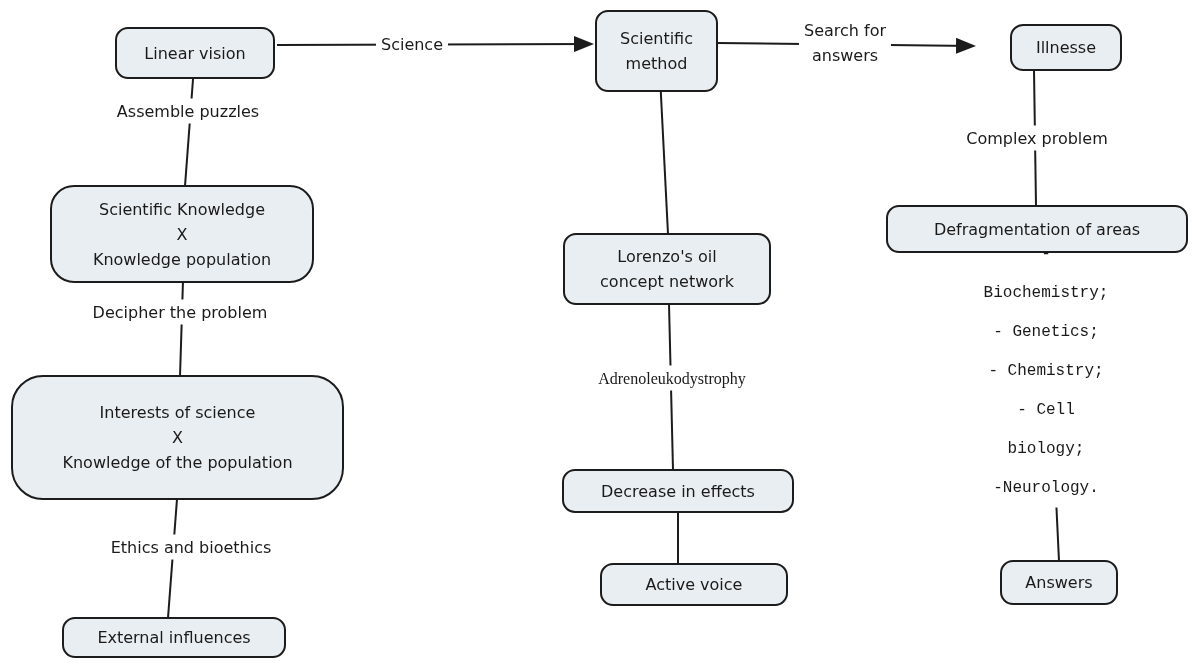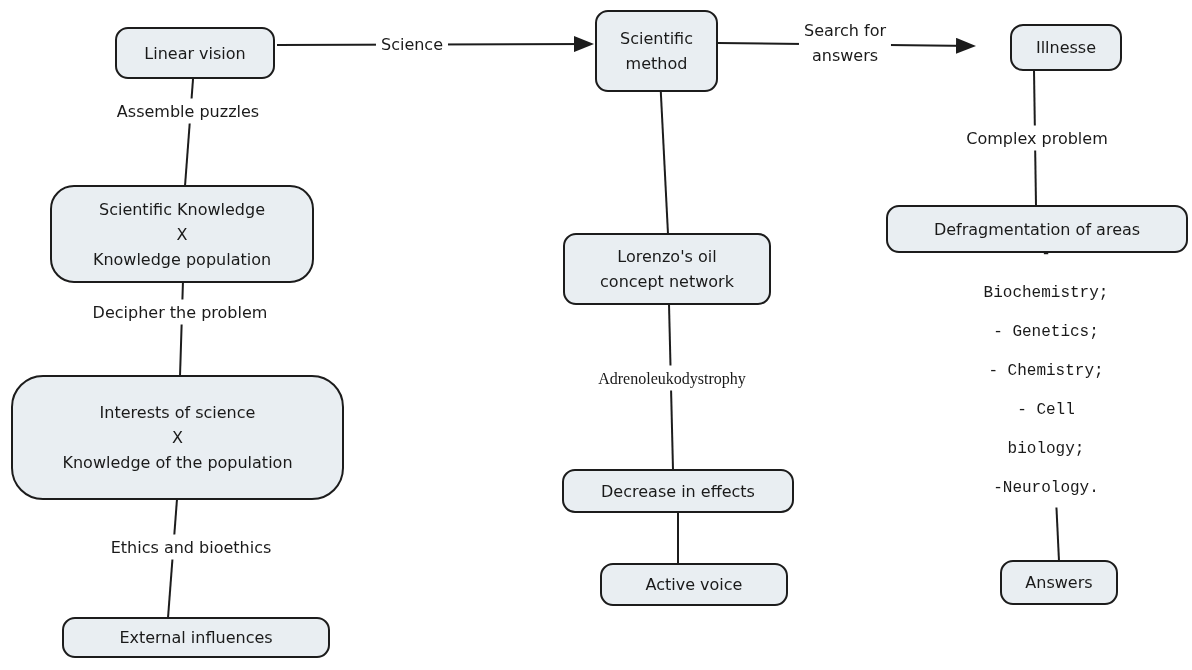--- a/index.html
+++ b/index.html
@@ -38,21 +38,21 @@
     white-space: pre-line;
     padding: 0 5px;
     z-index: 1;
   }
   .edge-label.list { line-height: 39px; font-family: Liberation Mono, monospace; }
 
   
   #n-linear      { left: 115px; top: 27px;  width: 160px; height: 52px; }
   #n-sciknow     { left: 50px;  top: 185px; width: 264px; height: 98px;  border-radius: 24px; }
   #n-interests   { left: 11px;  top: 375px; width: 333px; height: 125px; border-radius: 32px; }
-  #n-external    { left: 62px;  top: 617px; width: 268px; height: 41px; }
+  #n-external    { left: 62px;  top: 617px; width: 224px; height: 41px; }
   #n-scimethod   { left: 595px; top: 10px;  width: 123px; height: 82px; }
   #n-lorenzo     { left: 563px; top: 233px; width: 208px; height: 72px; }
   #n-decrease    { left: 562px; top: 469px; width: 232px; height: 44px; }
   #n-active      { left: 600px; top: 563px; width: 188px; height: 43px; }
   #n-illnesse    { left: 978px; top: 24px;  width: 112px; height: 47px; margin-left: 32px; }
   #n-defrag      { left: 886px; top: 205px; width: 302px; height: 48px; }
   #n-answers     { left: 1000px;top: 560px; width: 118px; height: 45px; }
 
   
   #l-assemble  { left: 188px;  top: 111px; }

